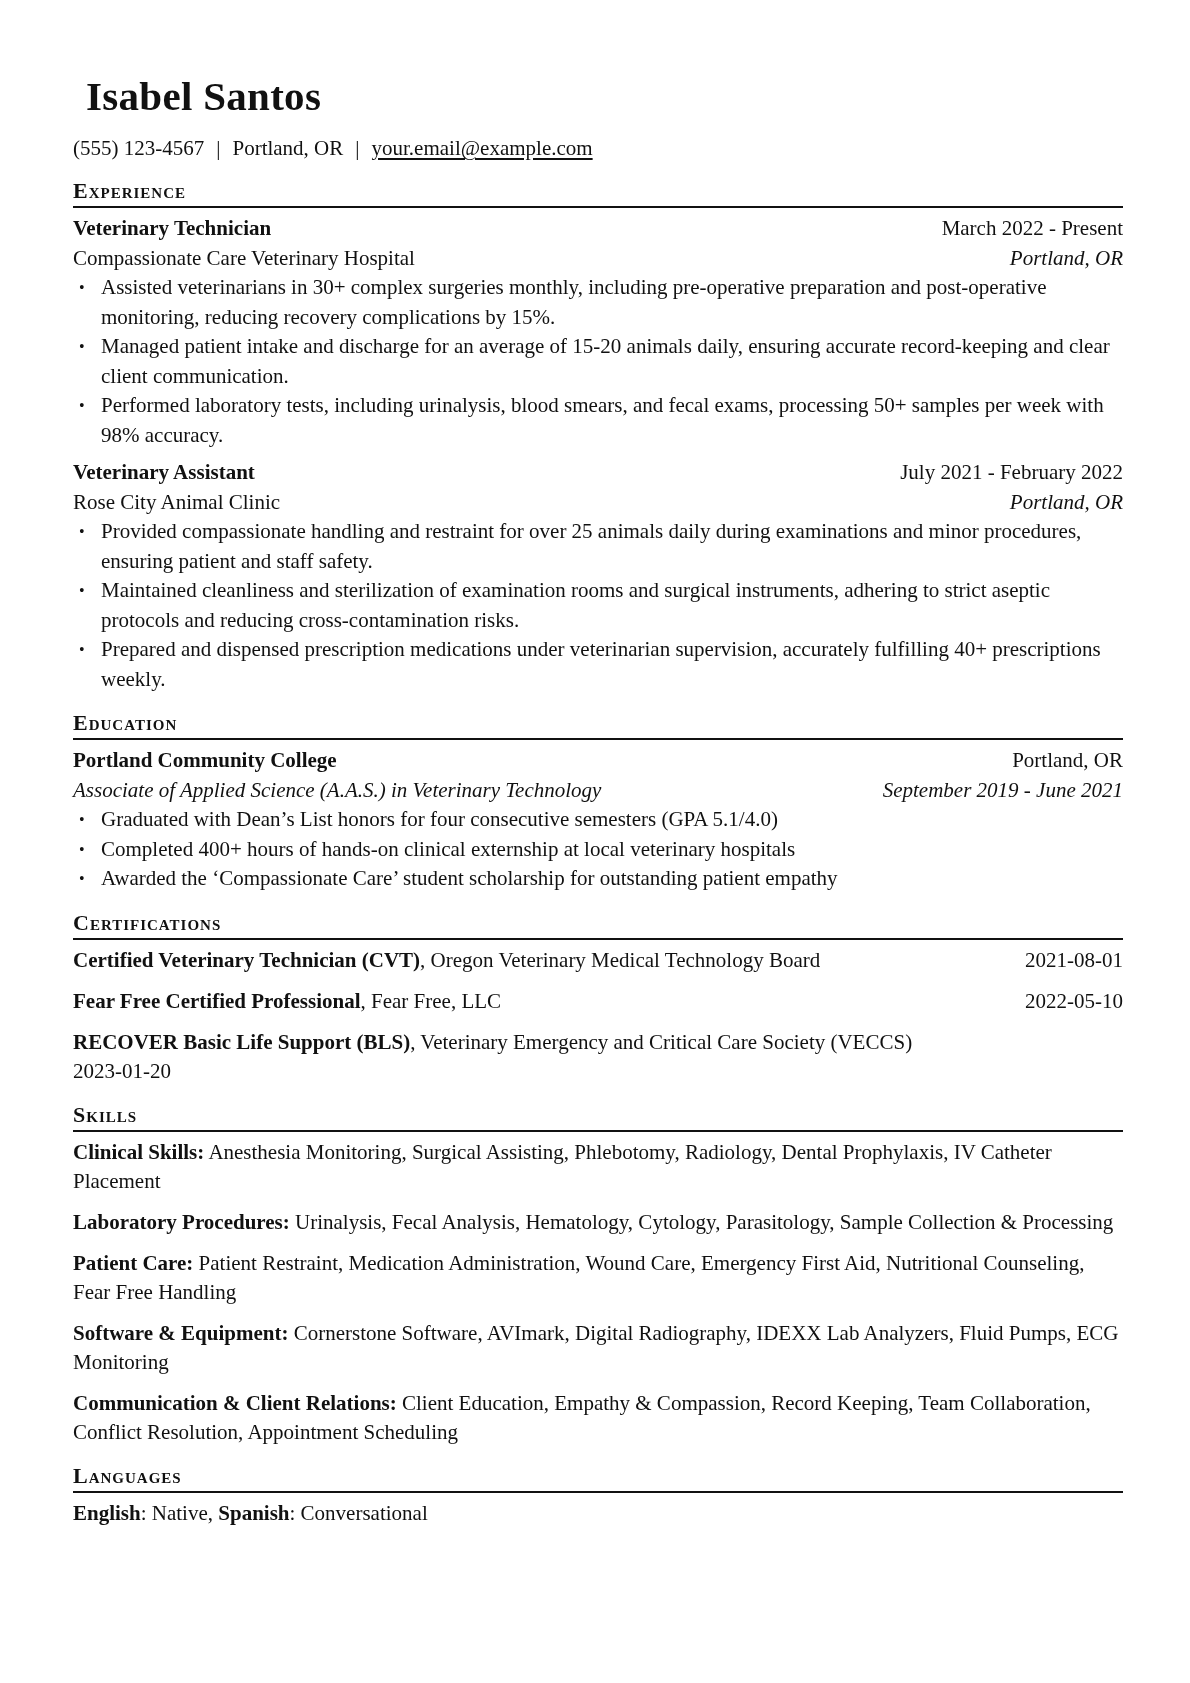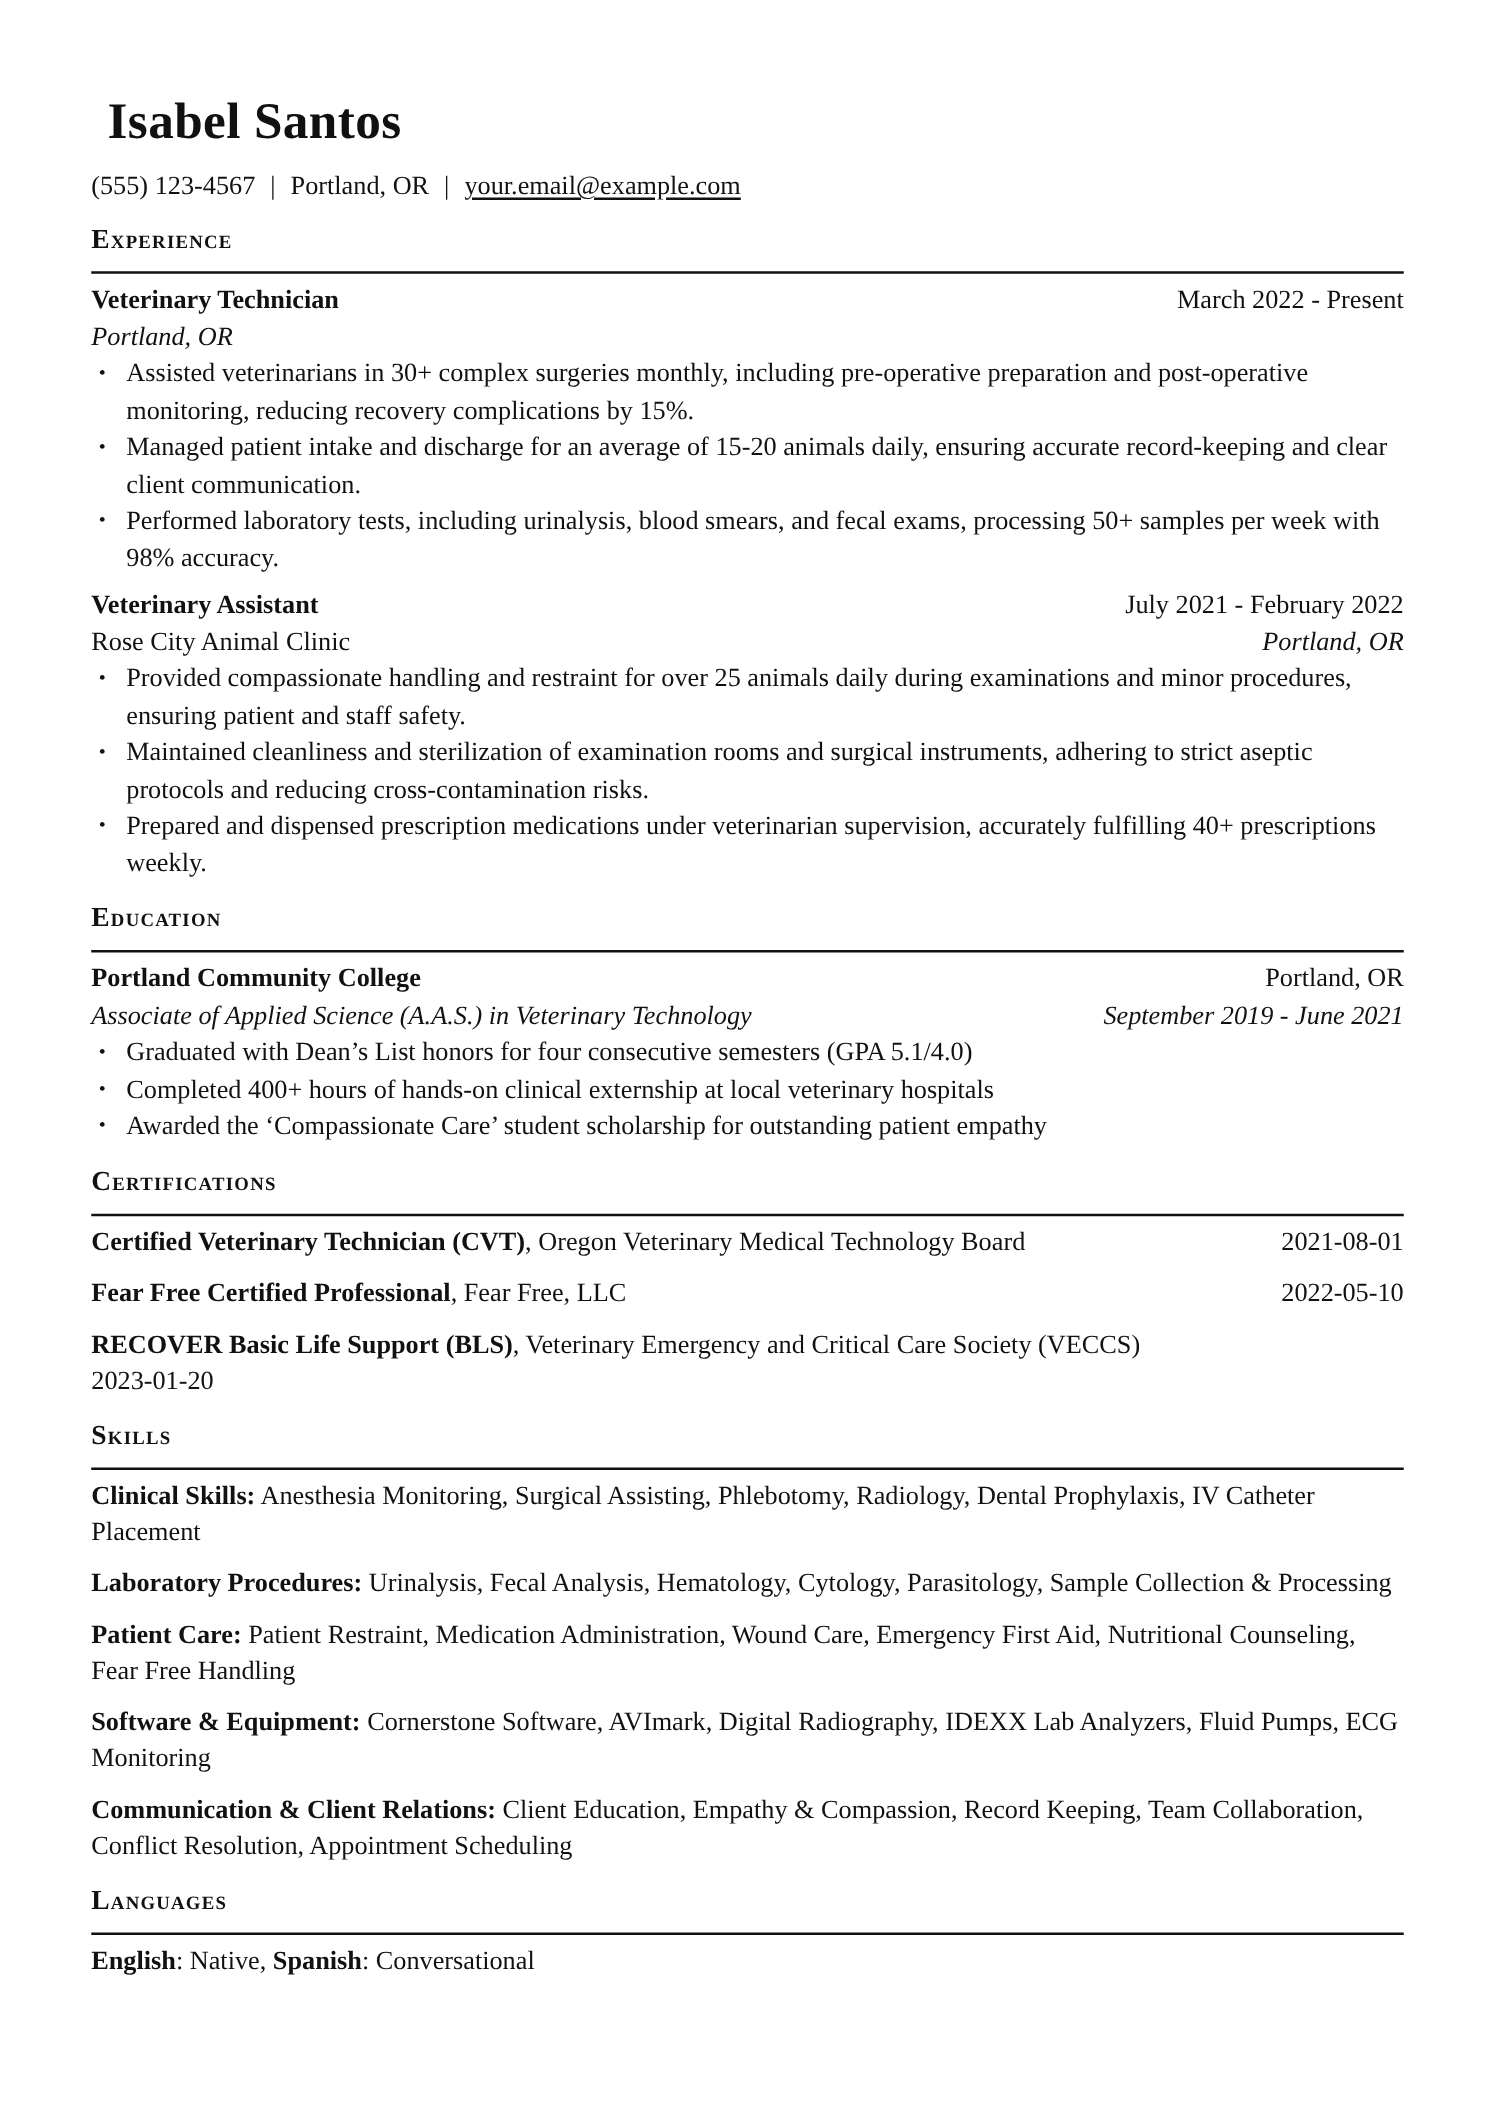--- a/index.html
+++ b/index.html
@@ -17,21 +17,21 @@
     font-size: 41px; font-weight: bold; line-height: 50px; margin: 13px;
     letter-spacing: 0.3px;
   }
   .contact { margin-top: 10px; font-size: 21px; line-height: 28px; }
   .contact .sep { margin: 0 12px; }
   .contact a { color: #111; text-underline-offset: 3px; }
   .section-head {
     font-size: 22px; font-weight: bold; font-variant: small-caps;
     letter-spacing: 1px; line-height: 26px;
     border-bottom: 2px solid #111;
-    padding-bottom: 13px; margin-top: 16px; margin-bottom: 6px;
+    padding-bottom: 2px; margin-top: 16px; margin-bottom: 6px;
   }
   .row { display: flex; justify-content: space-between; align-items: center; }
   .bold { font-weight: bold; }
   .ital { font-style: italic; }
   ul.bullets { list-style: none; margin: 0; padding: 0; }
   ul.bullets li { position: relative; padding-left: 28px; }
   ul.bullets li::before {
     content: "\2022"; position: absolute; left: 6px; top: 0; font-size: 16px;
   }
   .job { margin-bottom: 8px; }
@@ -50,20 +50,21 @@
   </div>
 
   <div class="section-head">Experience</div>
 
   <div class="job">
     <div class="row">
       <span class="bold">Veterinary Technician</span>
       <span>March 2022 - Present</span>
     </div>
     <div class="row">
+      <span>Compassionate Care Veterinary Hospital</span>
       <span class="ital">Portland, OR</span>
     </div>
     <ul class="bullets">
       <li>Assisted veterinarians in 30+ complex surgeries monthly, including pre-operative preparation and post-operative monitoring, reducing recovery complications by 15%.</li>
       <li>Managed patient intake and discharge for an average of 15-20 animals daily, ensuring accurate record-keeping and clear client communication.</li>
       <li>Performed laboratory tests, including urinalysis, blood smears, and fecal exams, processing 50+ samples per week with 98% accuracy.</li>
     </ul>
   </div>
 
   <div class="job">

